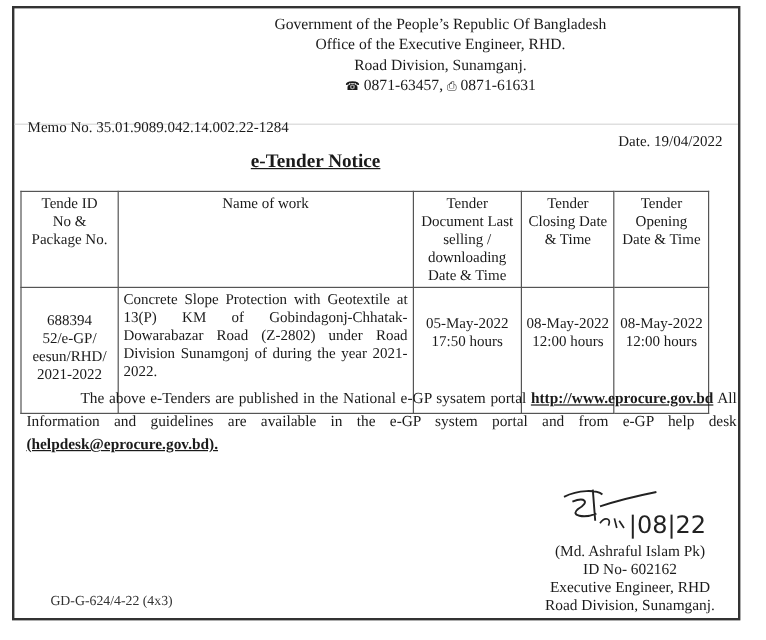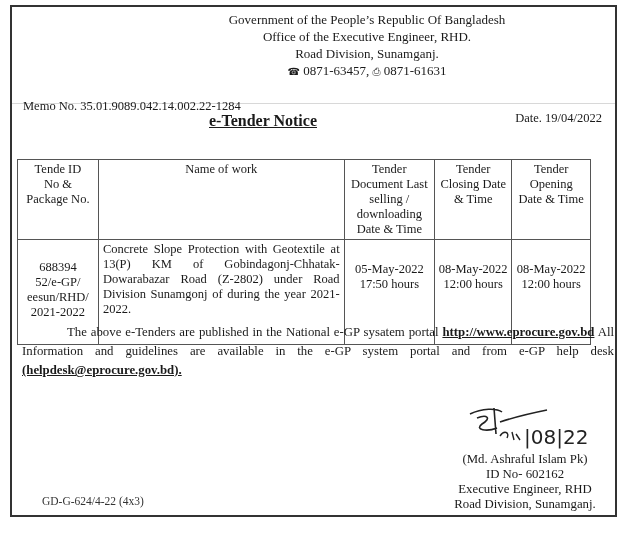--- a/index.html
+++ b/index.html
@@ -5,21 +5,21 @@
   html, body { margin:0; padding:0; background:#ffffff; }
   body { width:638px; height:533px; position:relative; overflow:hidden;
          font-family:"Liberation Serif", "DejaVu Serif", serif; color:#1a1a1a; }
   .frame { position:absolute; left:10px; top:5px; width:607px; height:512px;
            border:2px solid #333; border-bottom-width:2px; box-sizing:border-box; }
   .hdr { position:absolute; left:0; width:638px; text-align:center; font-size:13px; line-height:17px; }
   .hdr div { white-space:nowrap; }
   .hline { position:absolute; left:12px; width:603px; top:103px; height:1px; background:#d8d8d8; }
   .memo { position:absolute; left:23px; top:99px; font-size:12.5px; white-space:nowrap; }
   .date { position:absolute; right:36px; top:111px; font-size:12.5px; white-space:nowrap; }
-  .title { position:absolute; left:0; width:526px; top:112px; text-align:center;
+  .title { position:absolute; left:0; width:526px; top:126px; text-align:center;
            font-size:16px; font-weight:bold; text-decoration:underline; }
   table.tender { position:absolute; left:17px; top:159px; width:574px; border-collapse:collapse;
                  font-size:12.5px; line-height:15px; }
   table.tender td { border:1px solid #555; vertical-align:top; text-align:center; padding:2px 2px; }
   table.tender tr.head td { height:74px; }
   table.tender tr.body td { height:73px; }
   table.tender tr.body td.middle { vertical-align:middle; padding-top:0; padding-bottom:31px; }
   td.work { text-align:justify !important; padding:2px 4px !important; }
   .p1 { position:absolute; left:22px; top:323px; width:592px; font-size:12.8px; line-height:19px; text-align:justify; }
   .p1 .indent { display:inline-block; width:45px; }

